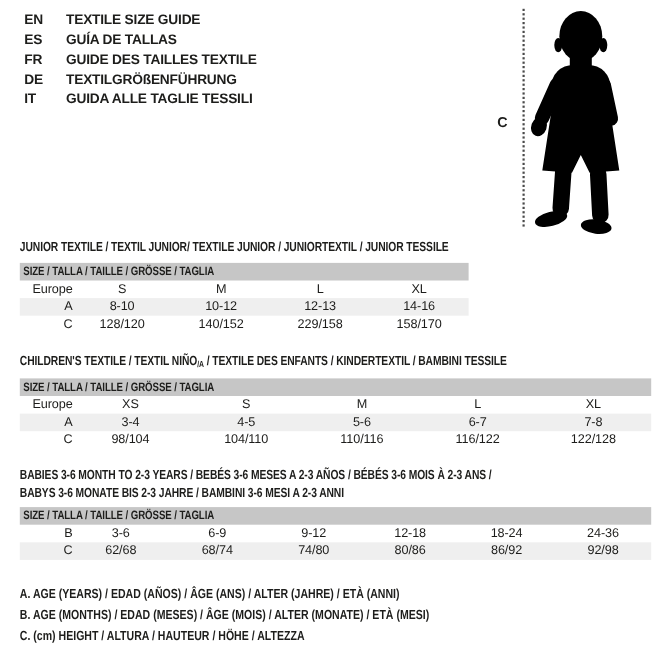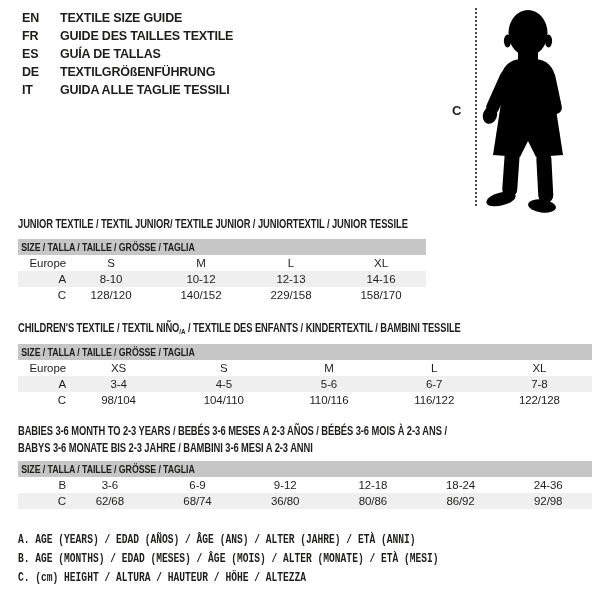--- a/index.html
+++ b/index.html
@@ -43,41 +43,41 @@
   .tbl-header > span { padding-left:4px; font-weight:700; font-size:11px;
                        white-space:nowrap; transform:scaleX(0.8);
                        transform-origin:0 50%; }
   .trow { display:flex; height:16px; align-items:center; }
   .trow.striped { background:var(--stripe, #efefef); }
   .trow .lbl { width:48px; padding-left:4px; box-sizing:border-box;text-align:right; }
   .trow .val { flex:1; text-align:center; }
 
   
   .legend { position:absolute; left:18px; top:531px; font-weight:700;
-            font-size:12px;font-family:Liberation Mono, monospace; }
+            font-size:12px; }
   .legend-line { line-height:19px; white-space:nowrap;
                  transform:scaleX(0.8); transform-origin:0 50%; }
 </style>
 </head>
 <body style="--bar: #c6c6c6; --stripe: #efefef; --text: #1d1d1b;">
 
 <div class="canvas">
 
   <div class="lang-list">
     <div class="lang-row">
       <span class="lang-code">EN</span>
       <span class="lang-label">TEXTILE SIZE GUIDE</span>
     </div>
     <div class="lang-row">
+      <span class="lang-code">ES</span>
+      <span class="lang-label">GUÍA DE TALLAS</span>
+    </div>
+    <div class="lang-row">
       <span class="lang-code">FR</span>
       <span class="lang-label">GUIDE DES TAILLES TEXTILE</span>
-    </div>
-    <div class="lang-row">
-      <span class="lang-code">ES</span>
-      <span class="lang-label">GUÍA DE TALLAS</span>
     </div>
     <div class="lang-row">
       <span class="lang-code">DE</span>
       <span class="lang-label">TEXTILGRÖßENFÜHRUNG</span>
     </div>
     <div class="lang-row">
       <span class="lang-code">IT</span>
       <span class="lang-label">GUIDA ALLE TAGLIE TESSILI</span>
     </div>
   </div>
@@ -192,21 +192,21 @@
           <span class="val">6-9</span>
           <span class="val">9-12</span>
           <span class="val">12-18</span>
           <span class="val">18-24</span>
           <span class="val">24-36</span>
         </div>
         <div class="trow striped">
           <span class="lbl">C</span>
           <span class="val">62/68</span>
           <span class="val">68/74</span>
-          <span class="val">36/80</span>
+          <span class="val">74/80</span>
           <span class="val">80/86</span>
           <span class="val">86/92</span>
           <span class="val">92/98</span>
         </div>
       </div>
   </div>
 
   <div class="legend">
     <div class="legend-line">A. AGE (YEARS) / EDAD (AÑOS) / ÂGE (ANS) / ALTER (JAHRE) / ETÀ (ANNI)</div>
     <div class="legend-line">B. AGE (MONTHS) / EDAD (MESES) / ÂGE (MOIS) / ALTER (MONATE) / ETÀ (MESI)</div>

